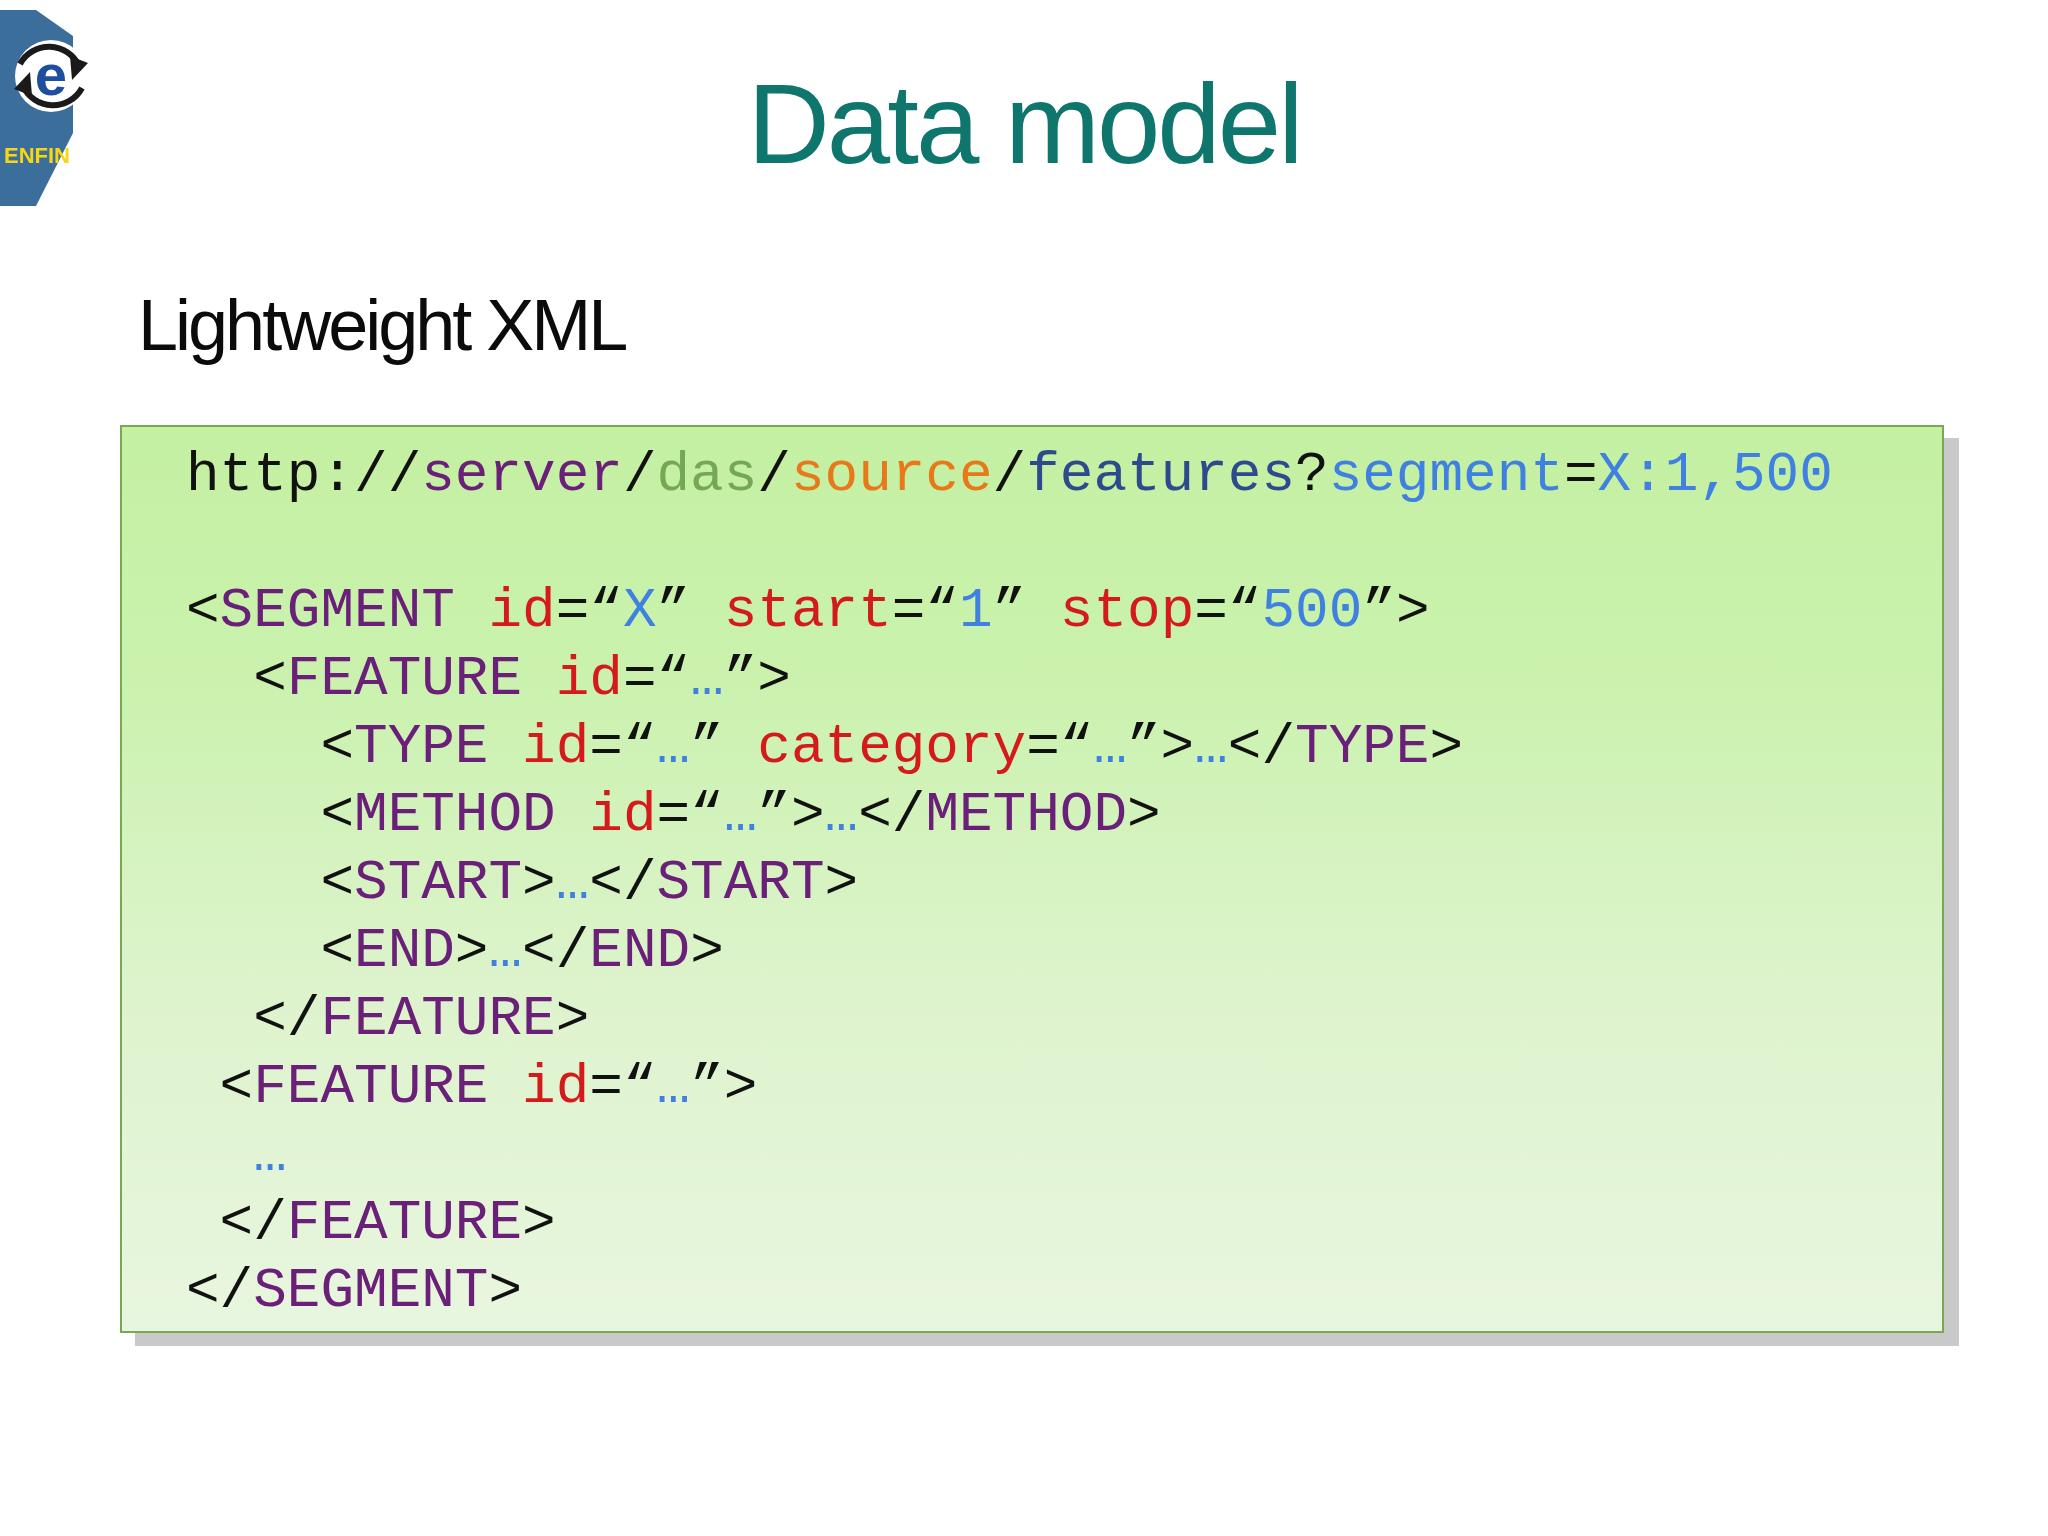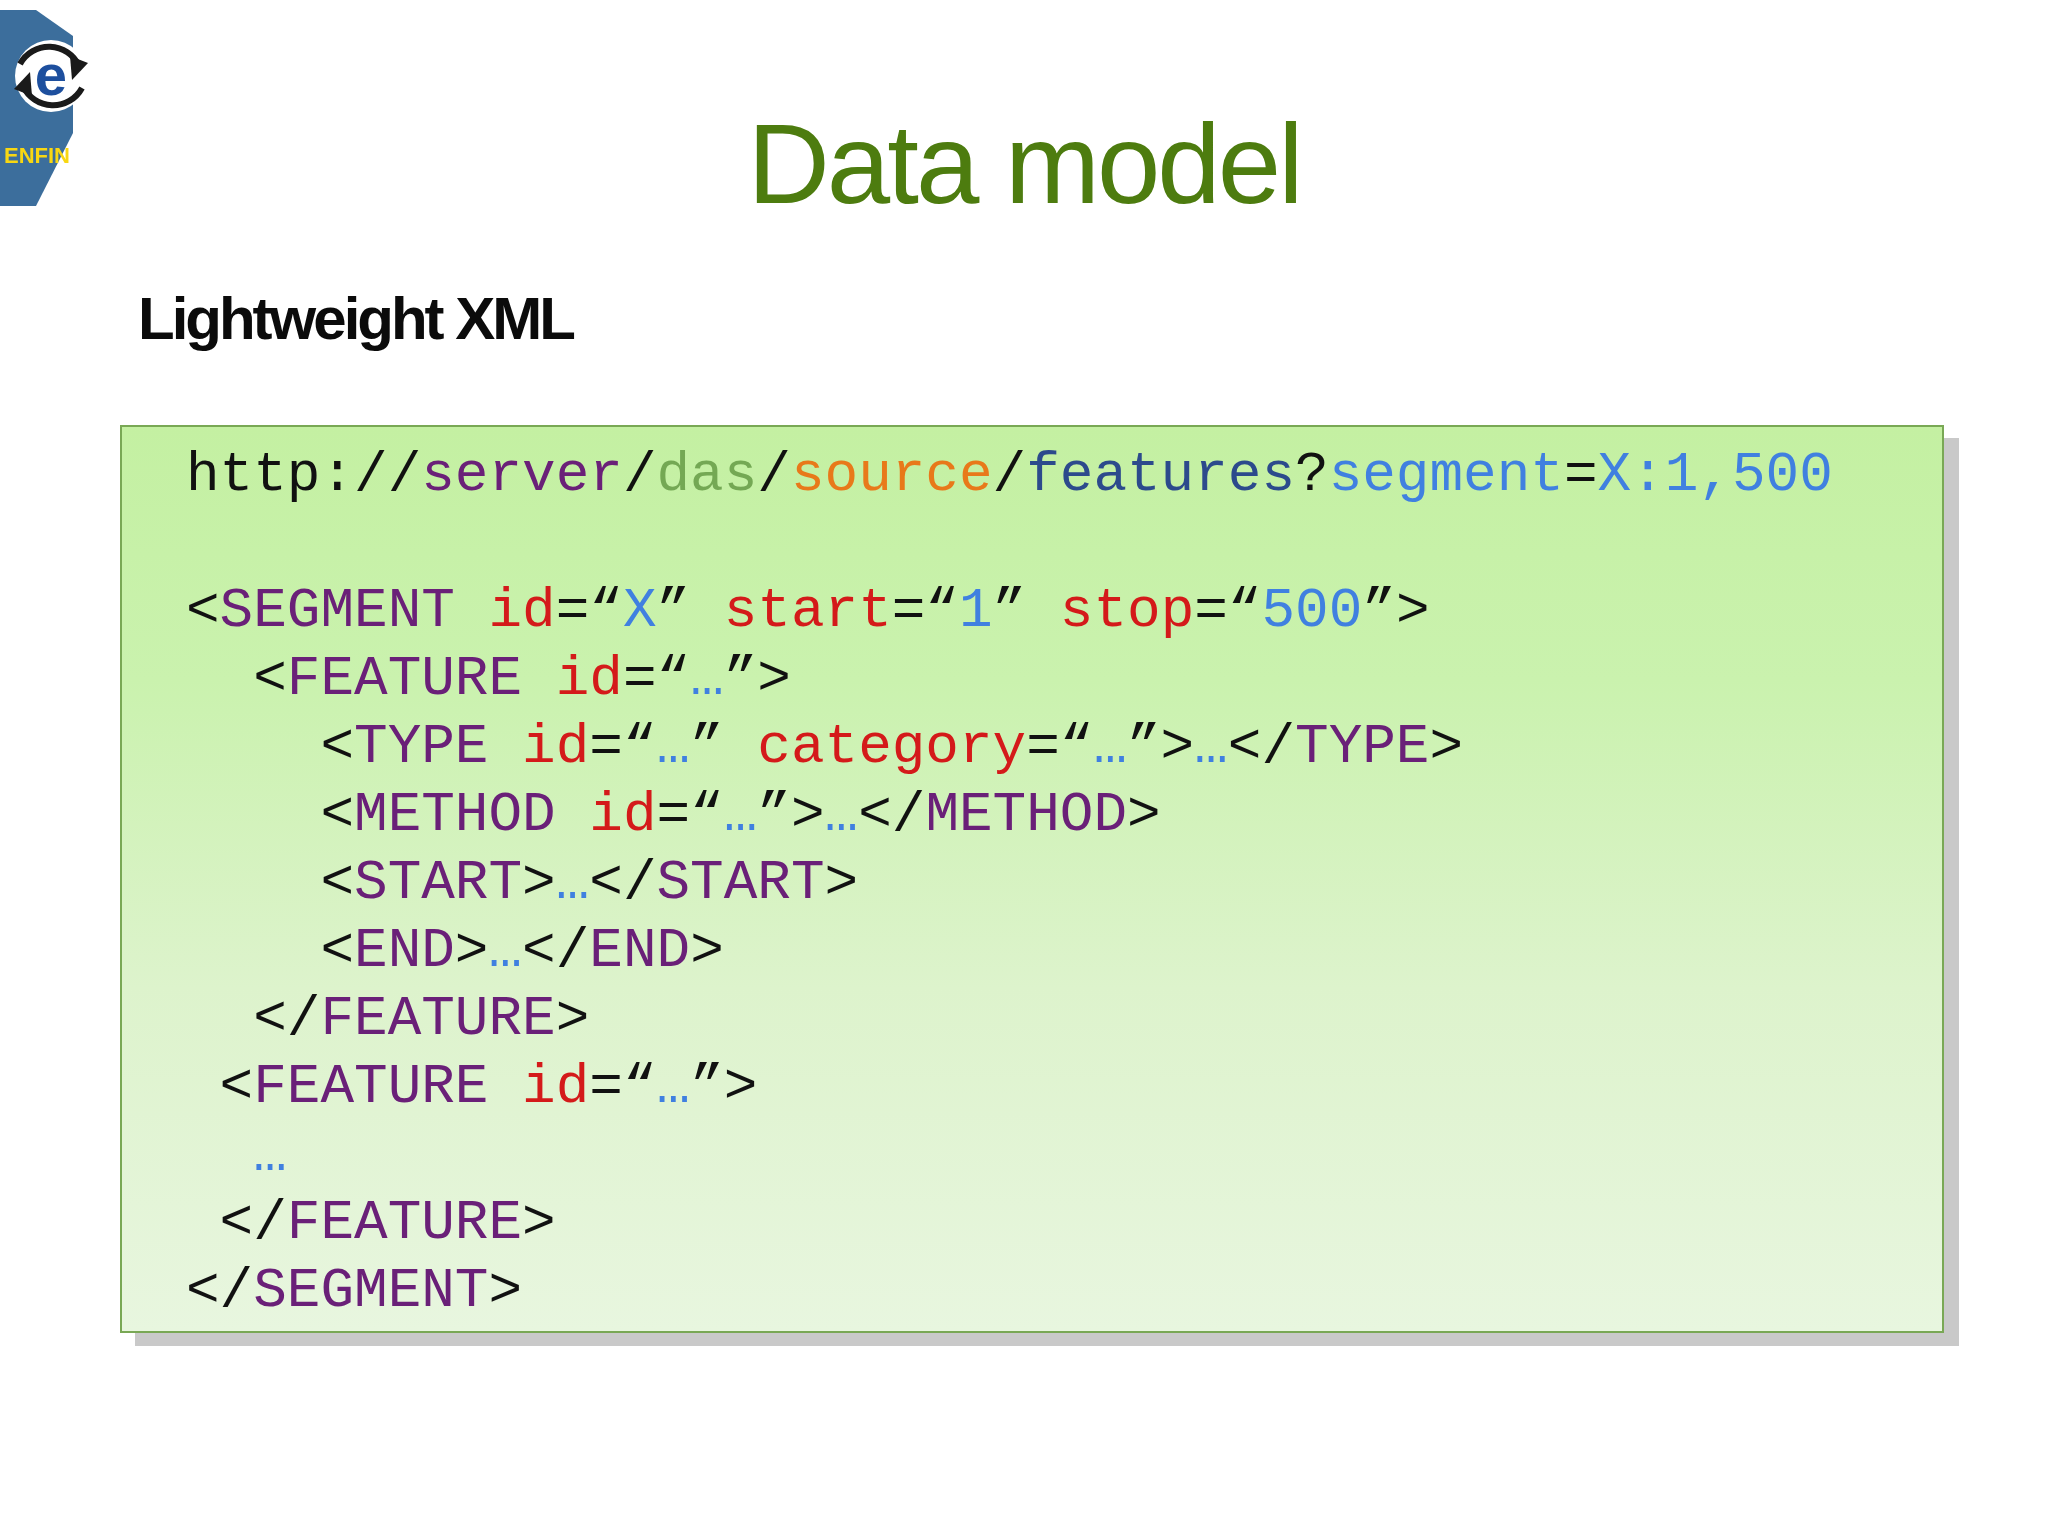--- a/index.html
+++ b/index.html
@@ -8,26 +8,25 @@
     width:2048px;height:1536px;
     background:#ffffff;
     overflow:hidden;
     font-family:"Liberation Sans", sans-serif;
   }
   .logo{position:absolute;left:0;top:0;}
   .page-title{
     position:absolute;top:58px;left:0;width:100%;
     text-align:center;
     font-size:114px;font-weight:400;letter-spacing:-3px;
-    color:#4d7c0f;
-    margin-top:40px;
+    color:#0f766e;
   }
   .section-heading{
     position:absolute;top:284px;left:138px;
-    font-size:60px;font-weight:700;letter-spacing:-3px;
+    font-size:72px;font-weight:400;letter-spacing:-3px;
     color:#0b0b0b;
   }
   .code-panel{
     position:absolute;left:120px;top:425px;
     width:1824px;height:908px;
     box-sizing:border-box;
     border:2px solid #79a855;
     background:linear-gradient(180deg,#c4f0a2 0%,#caf2ae 28%,#ddf3cc 62%,#e8f6df 100%);
     box-shadow:15px 13px 0 #c9c9c9;
     padding-left:44px;

